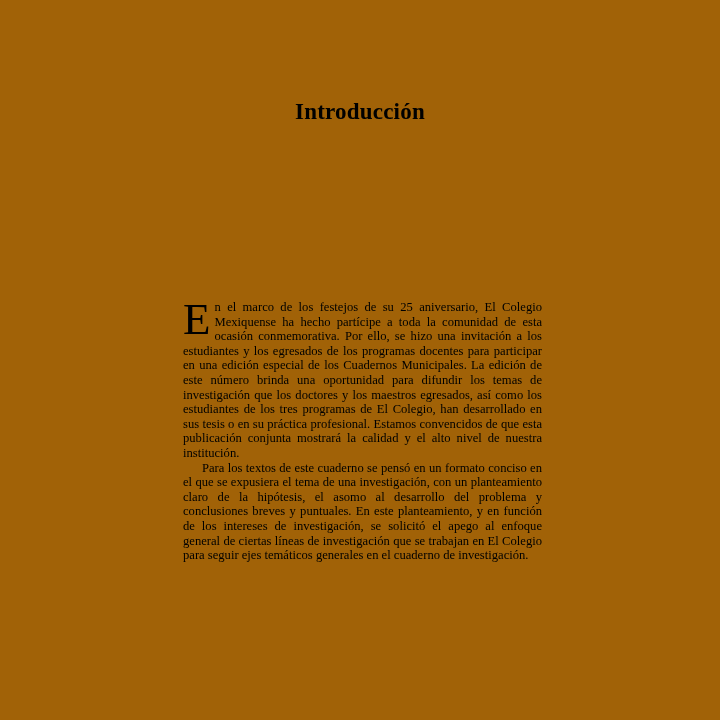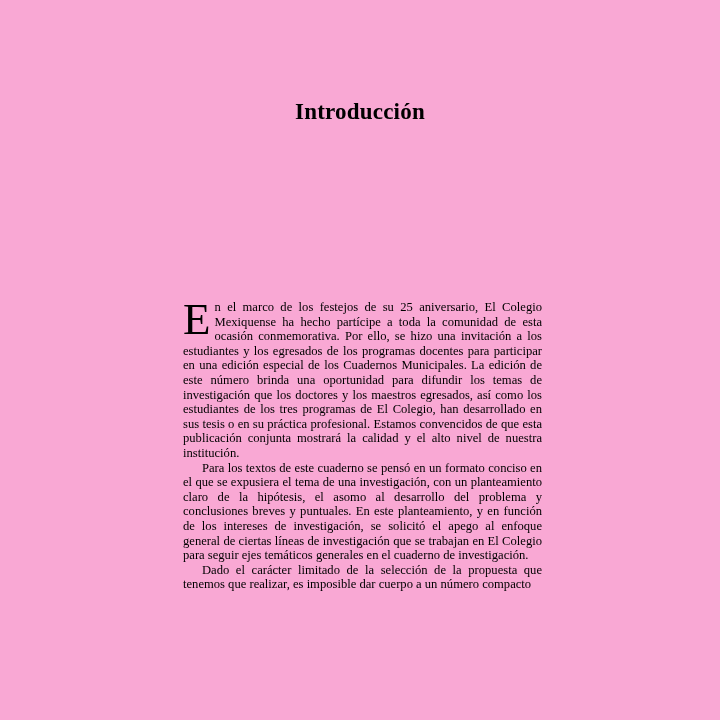--- a/index.html
+++ b/index.html
@@ -12,21 +12,21 @@
     background: #ffffff;
     font-family: "Liberation Serif", "DejaVu Serif", serif;
     color: #000000;
     overflow: hidden;
   }
 
   .page {
     position: relative;
     width: 720px;
     height: 720px;
-    background: #f9a8d4;
+    background: #a16207;
   }
 
   
   .page-title {
     position: absolute;
     left: 0;
     top: 84px;
     width: 720px;
     text-align: center;
     font-size: 23px;
@@ -78,17 +78,16 @@
 <div class="page">
 
   <h1 class="page-title">Introducción</h1>
 
   <div class="text-block">
 
     <p class="body-par first-par"><span class="dropcap">E</span><span>n el marco de los festejos de su 25 aniversario, El Colegio Mexiquense ha hecho partícipe a toda la comunidad de esta ocasión conmemorativa. Por ello, se hizo una invitación a los estudiantes y los egresados de los programas docentes para participar en una edición especial de los Cuadernos Municipales. La edición de este número brinda una oportunidad para difundir los temas de investigación que los doctores y los maestros egresados, así como los estudiantes de los tres programas de El Colegio, han desarrollado en sus tesis o en su práctica profesional. Estamos convencidos de que esta publicación conjunta mostrará la calidad y el alto nivel de nuestra institución.</span></p>
 
     <p class="body-par indent"><span>Para los textos de este cuaderno se pensó en un formato conciso en el que se expusiera el tema de una investigación, con un planteamiento claro de la hipótesis, el asomo al desarrollo del problema y conclusiones breves y puntuales. En este planteamiento, y en función de los intereses de investigación, se solicitó el apego al enfoque general de ciertas líneas de investigación que se trabajan en El Colegio para seguir ejes temáticos generales en el cuaderno de investigación.</span></p>
 
-    <p class="body-par indent"><span>Dado el carácter limitado de la selección de la propuesta que tenemos que realizar, es imposible dar cuerpo a un número compacto</span></p>
 
   </div>
 
 </div>
 
 </body></html>

